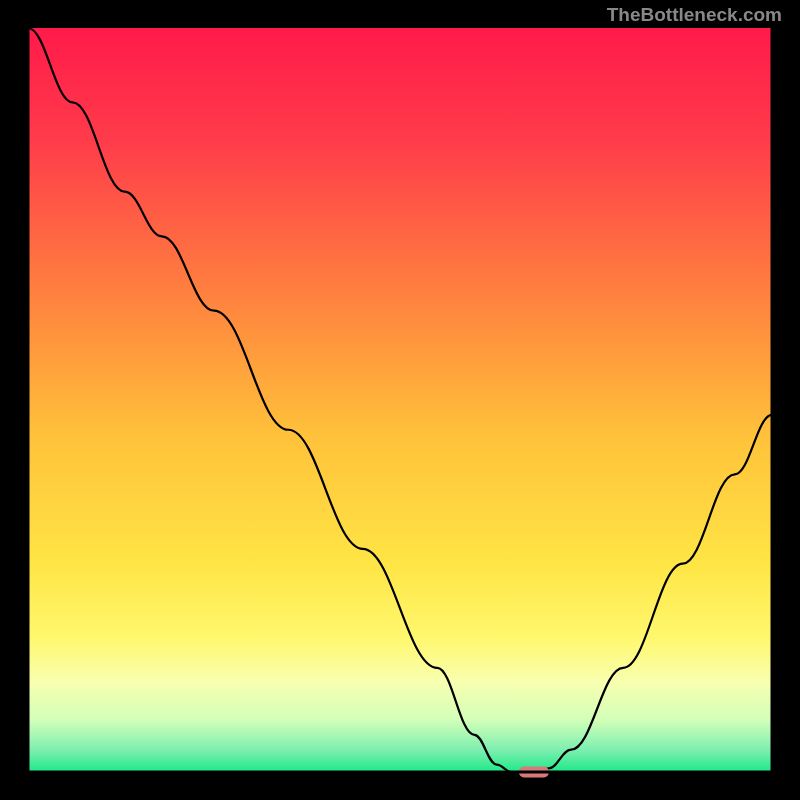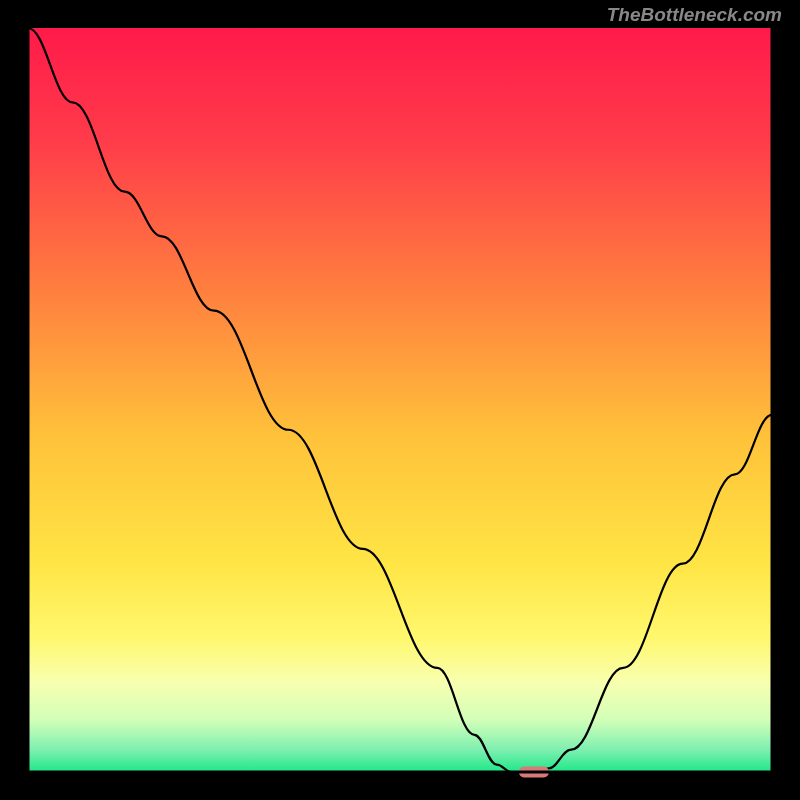--- a/index.html
+++ b/index.html
@@ -16,21 +16,20 @@
     height: 800px;
   }
   .watermark {
     position: absolute;
     top: 4px;
     right: 18px;
     color: #888;
     font-size: 19px;
     font-weight: bold;
     z-index: 10;
-    font-style: italic;
   }
   svg {
     display: block;
   }
 </style>
 </head>
 <body>
 
 <div class="chart-container">
   <div class="watermark">TheBottleneck.com</div>

